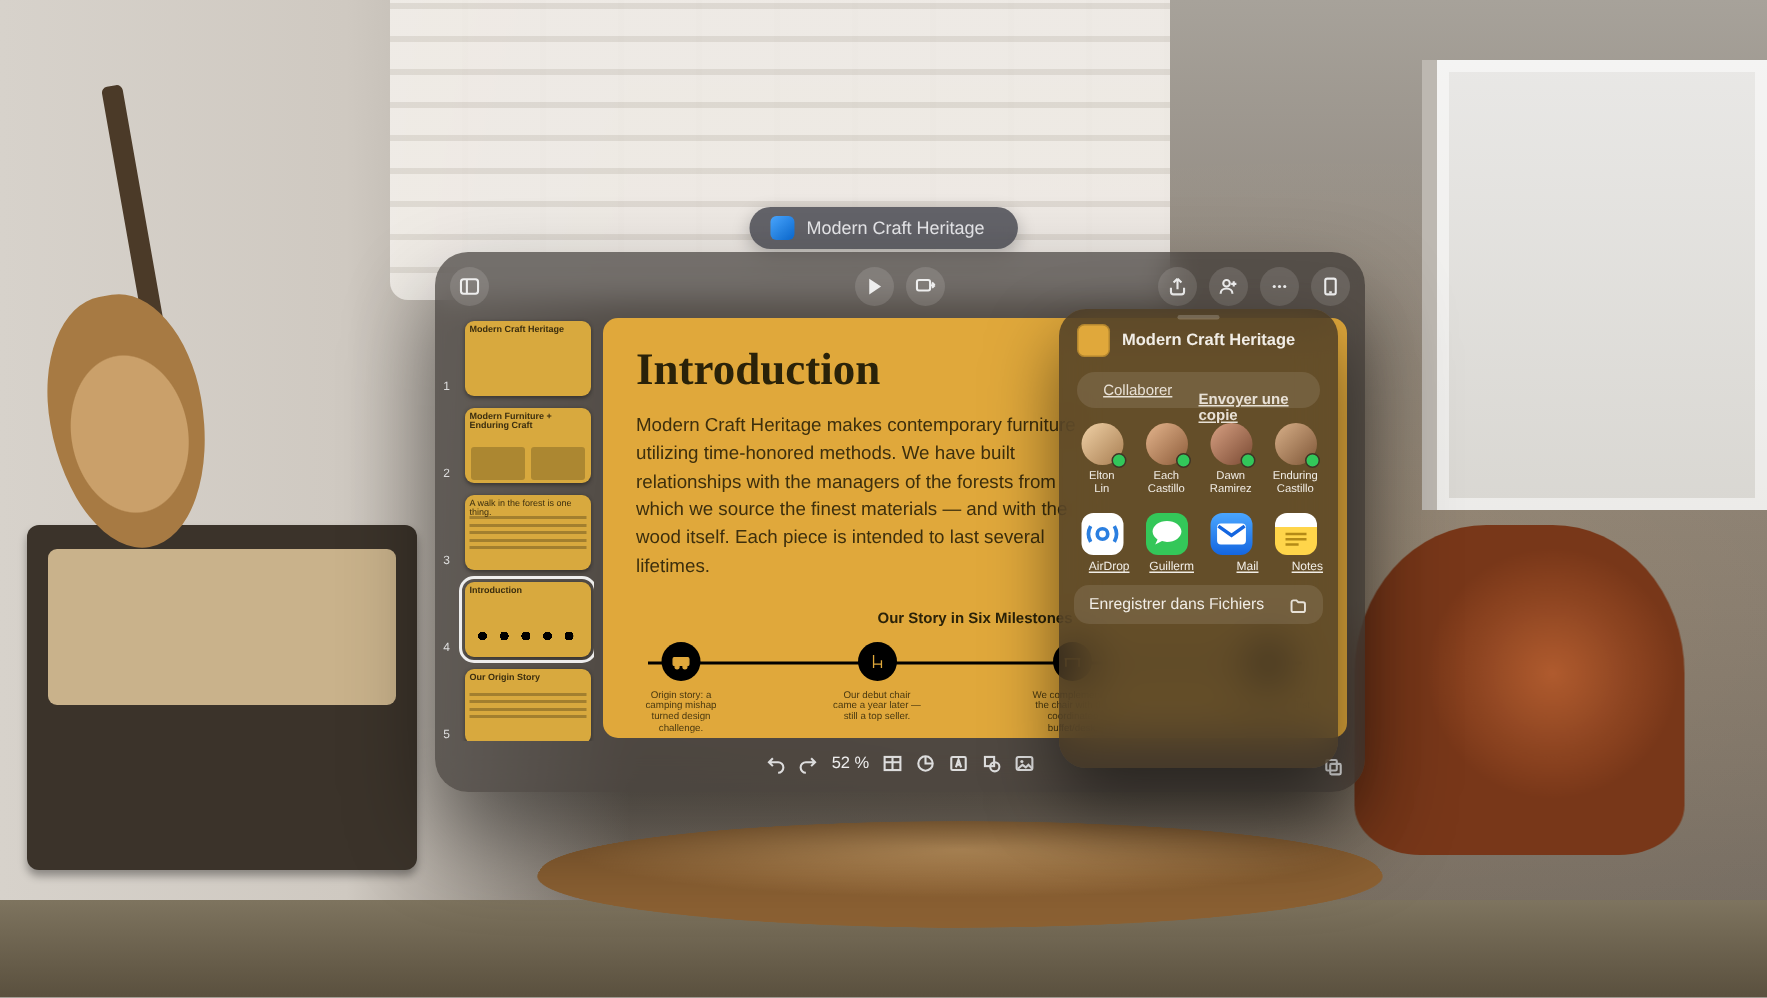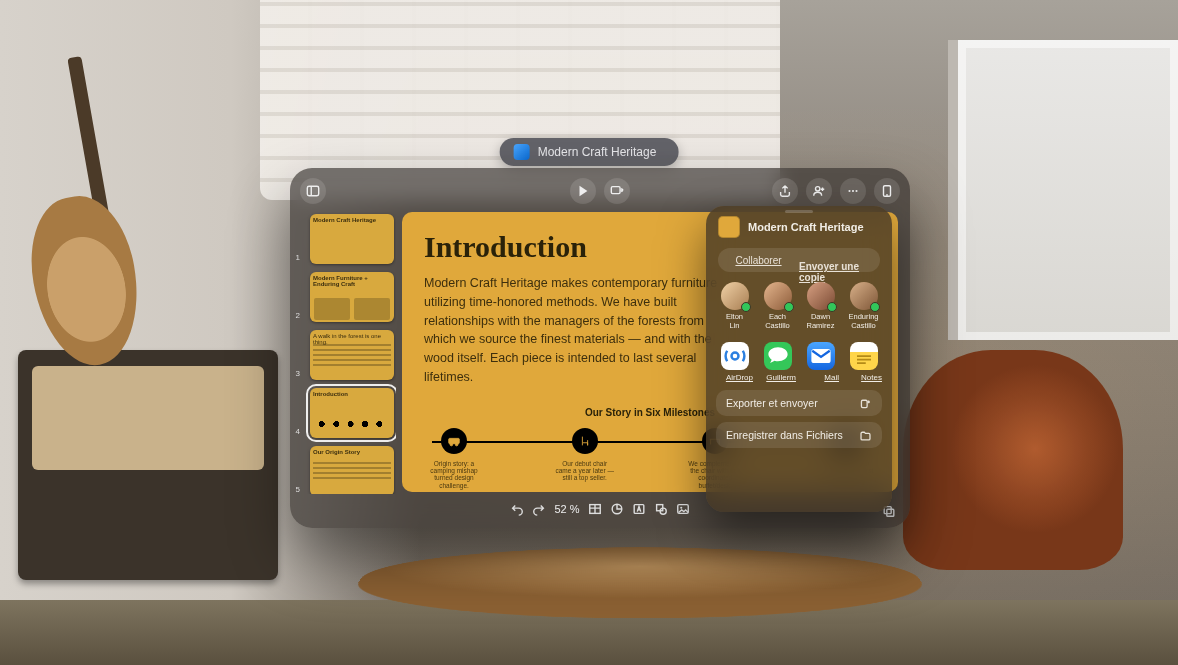--- a/index.html
+++ b/index.html
@@ -393,26 +393,19 @@
             <g stroke="#b48a17" stroke-width="1">
               <path d="M4 8h8M4 10h8M4 12h5"></path>
             </g>
           </svg>
         </div>
       <div>Notes</div>
     </div>
   </div>
   <div class="actions">
     <div class="action">
-      <span>Exporter et envoyer</span>
-      <svg viewBox="0 0 16 16">
-          <rect x="3" y="4" width="7" height="9" rx="1.5"></rect>
-          <path d="M10 6h3m0 0-1.5-1.5M13 6l-1.5 1.5"></path>
-        </svg>
-    </div>
-    <div class="action">
       <span>Enregistrer dans Fichiers</span>
       <svg viewBox="0 0 16 16">
           <path d="M2.5 5.5V12a1.5 1.5 0 0 0 1.5 1.5h8a1.5 1.5 0 0 0 1.5-1.5V7a1.5 1.5 0 0 0-1.5-1.5H8L6.5 4H4A1.5 1.5 0 0 0 2.5 5.5z"></path>
         </svg>
     </div>
   </div>
 </div>
 
 </body></html>

